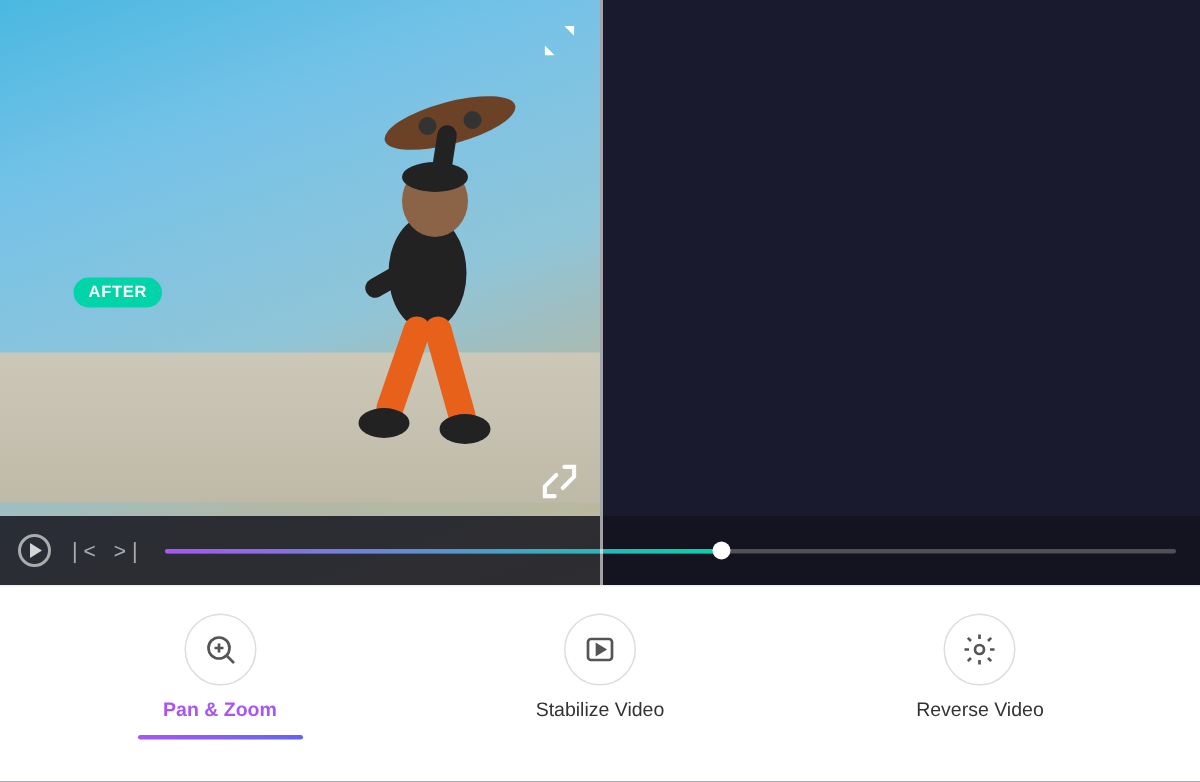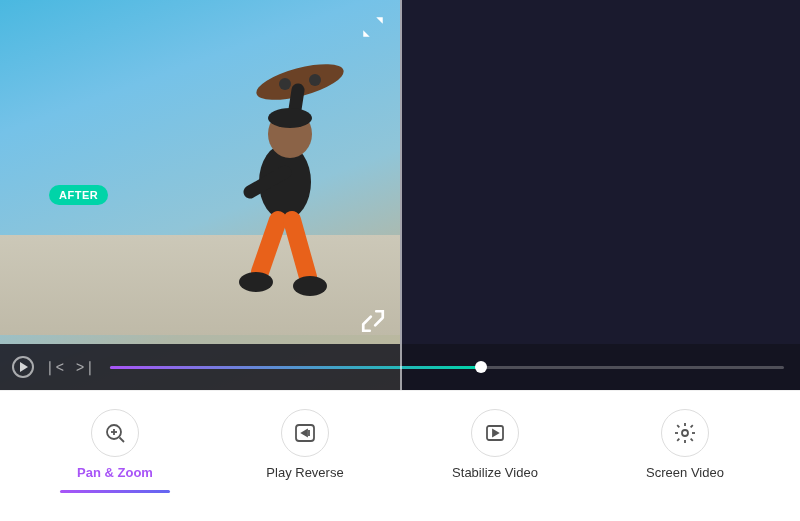--- a/index.html
+++ b/index.html
@@ -330,30 +330,20 @@
         <circle cx="11" cy="11" r="7"></circle>
         <line x1="16.5" y1="16.5" x2="21" y2="21"></line>
         <line x1="8" y1="11" x2="14" y2="11"></line>
         <line x1="11" y1="8" x2="11" y2="14"></line>
       </svg>
     </div>
     <span class="tool-label">Pan &amp; Zoom</span>
     <div class="active-underline"></div>
   </div>
 
-  <div class="tool-item">
-    <div class="tool-icon-wrap">
-      <svg class="icon-svg" viewBox="0 0 24 24" fill="none" stroke="#555" stroke-width="1.8">
-        <rect x="3" y="4" width="18" height="16" rx="3"></rect>
-        <polygon points="14,9 9,12 14,15" fill="#555"></polygon>
-        <line x1="16" y1="9" x2="16" y2="15"></line>
-      </svg>
-    </div>
-    <span class="tool-label">Play Reverse</span>
-  </div>
 
   <div class="tool-item">
     <div class="tool-icon-wrap">
       <svg class="icon-svg" viewBox="0 0 24 24" fill="none" stroke="#555" stroke-width="1.8">
         <rect x="4" y="5" width="16" height="14" rx="2"></rect>
         <polygon points="10,9 10,15 15,12" fill="#555"></polygon>
       </svg>
     </div>
     <span class="tool-label">Stabilize Video</span>
   </div>
@@ -366,17 +356,17 @@
         <line x1="12" y1="19" x2="12" y2="22"></line>
         <line x1="4.22" y1="4.22" x2="6.34" y2="6.34"></line>
         <line x1="17.66" y1="17.66" x2="19.78" y2="19.78"></line>
         <line x1="2" y1="12" x2="5" y2="12"></line>
         <line x1="19" y1="12" x2="22" y2="12"></line>
         <line x1="4.22" y1="19.78" x2="6.34" y2="17.66"></line>
         <line x1="17.66" y1="6.34" x2="19.78" y2="4.22"></line>
         <circle cx="12" cy="12" r="3"></circle>
       </svg>
     </div>
-    <span class="tool-label">Screen Video</span>
+    <span class="tool-label">Reverse Video</span>
   </div>
 
 
 </div>
 
 </body></html>

